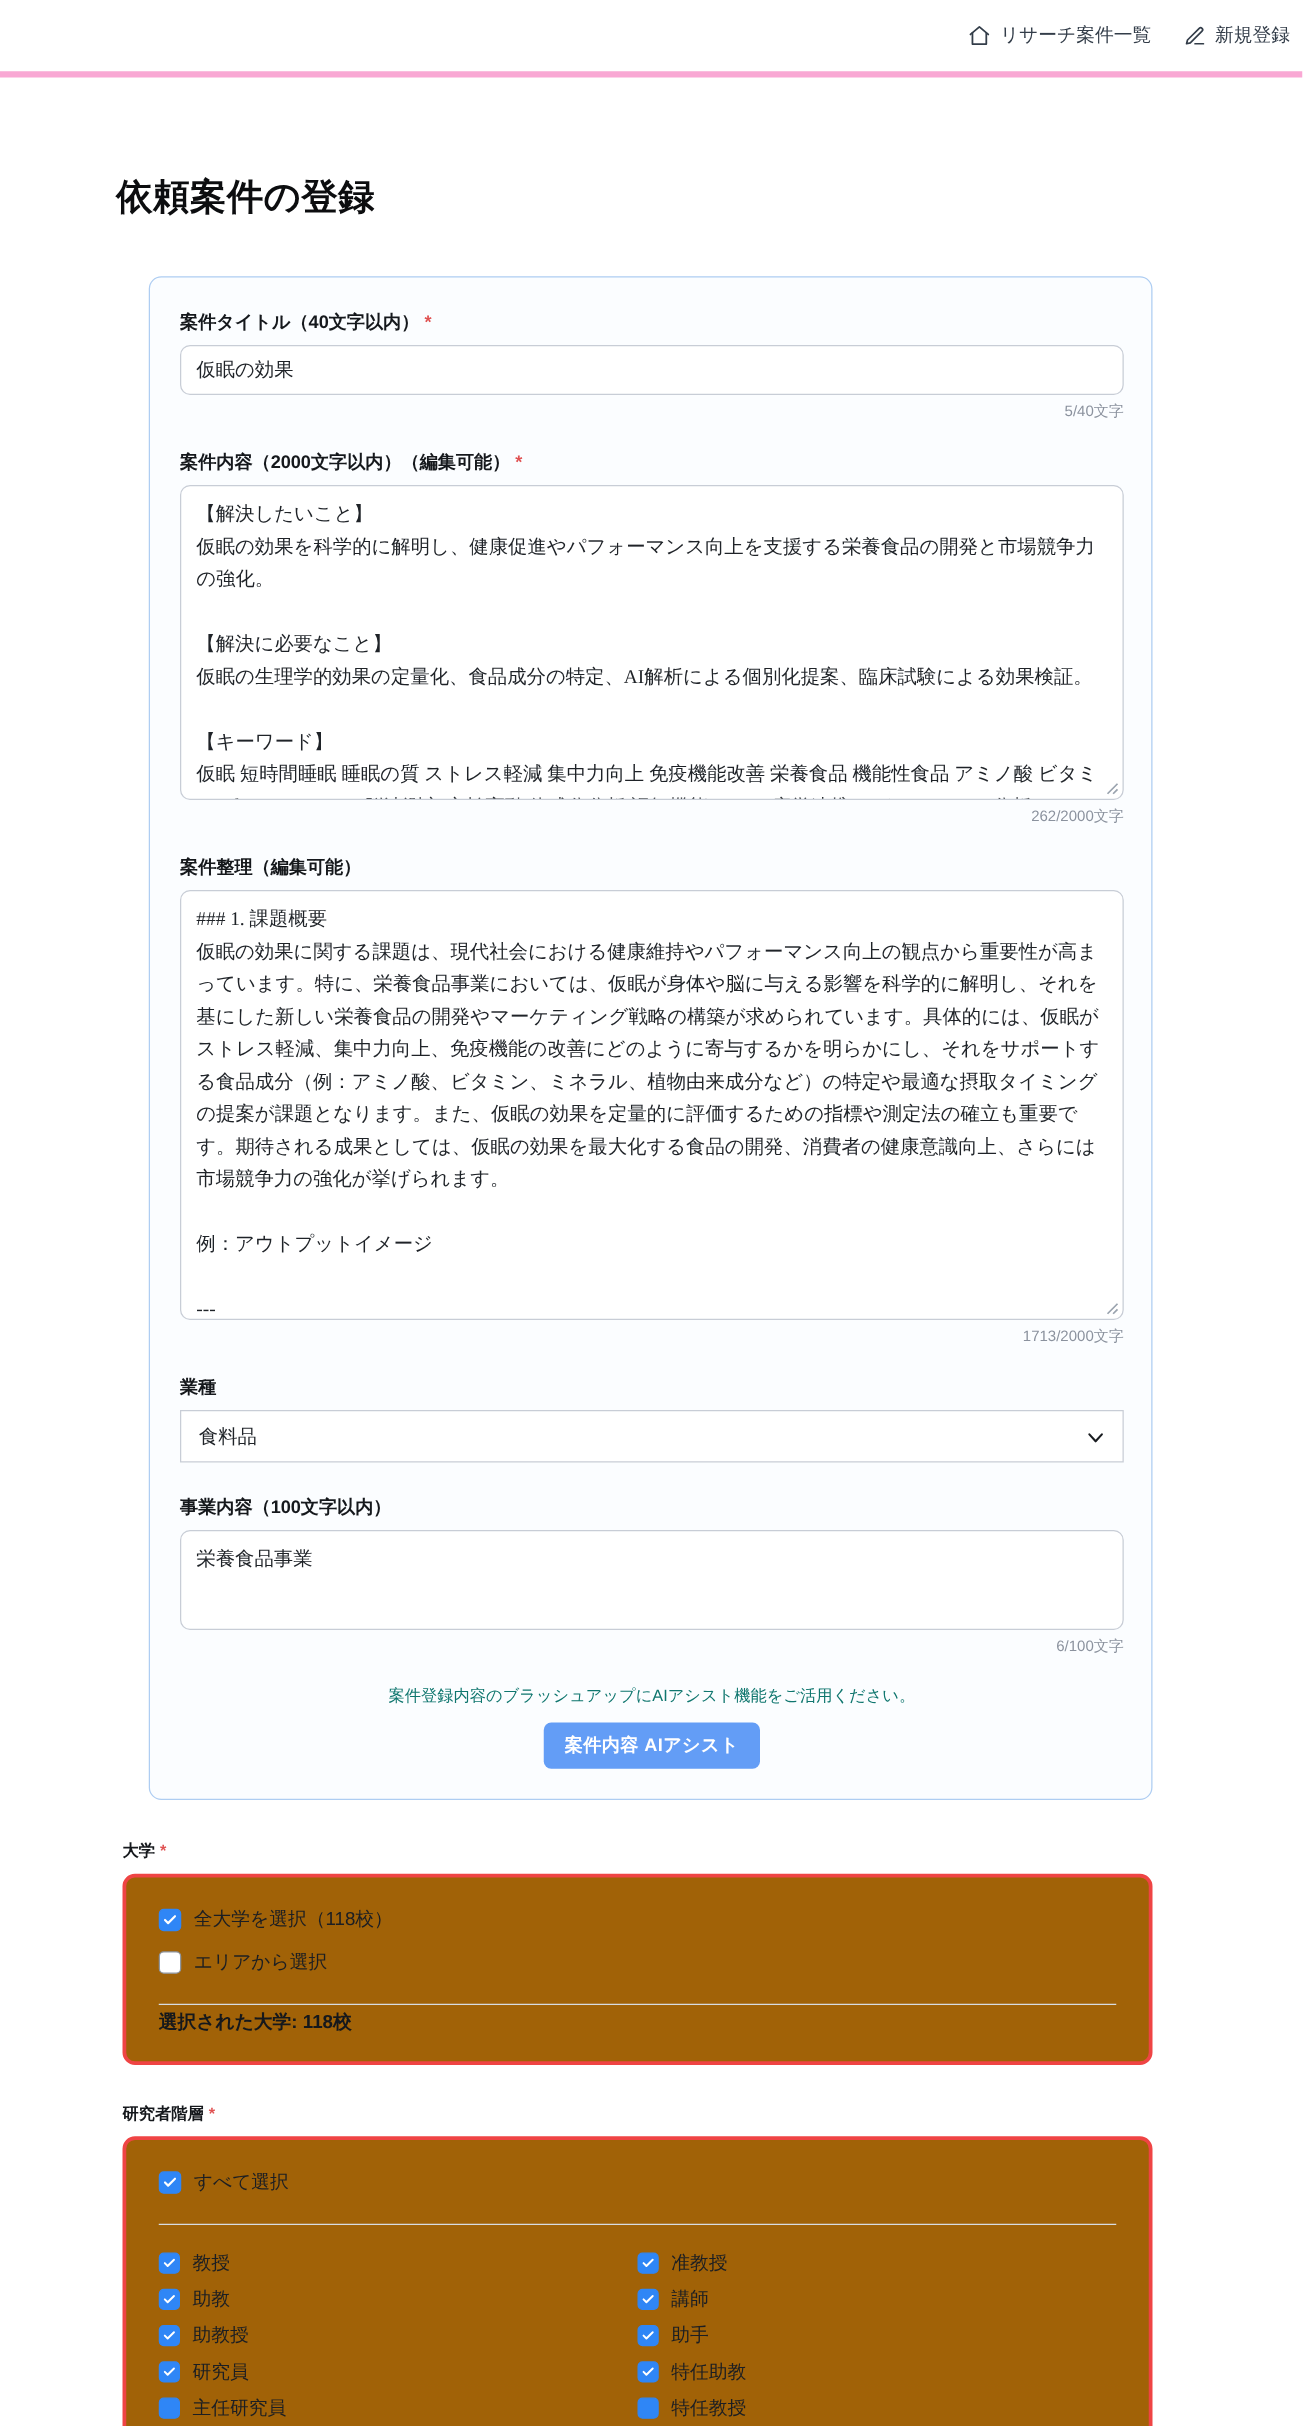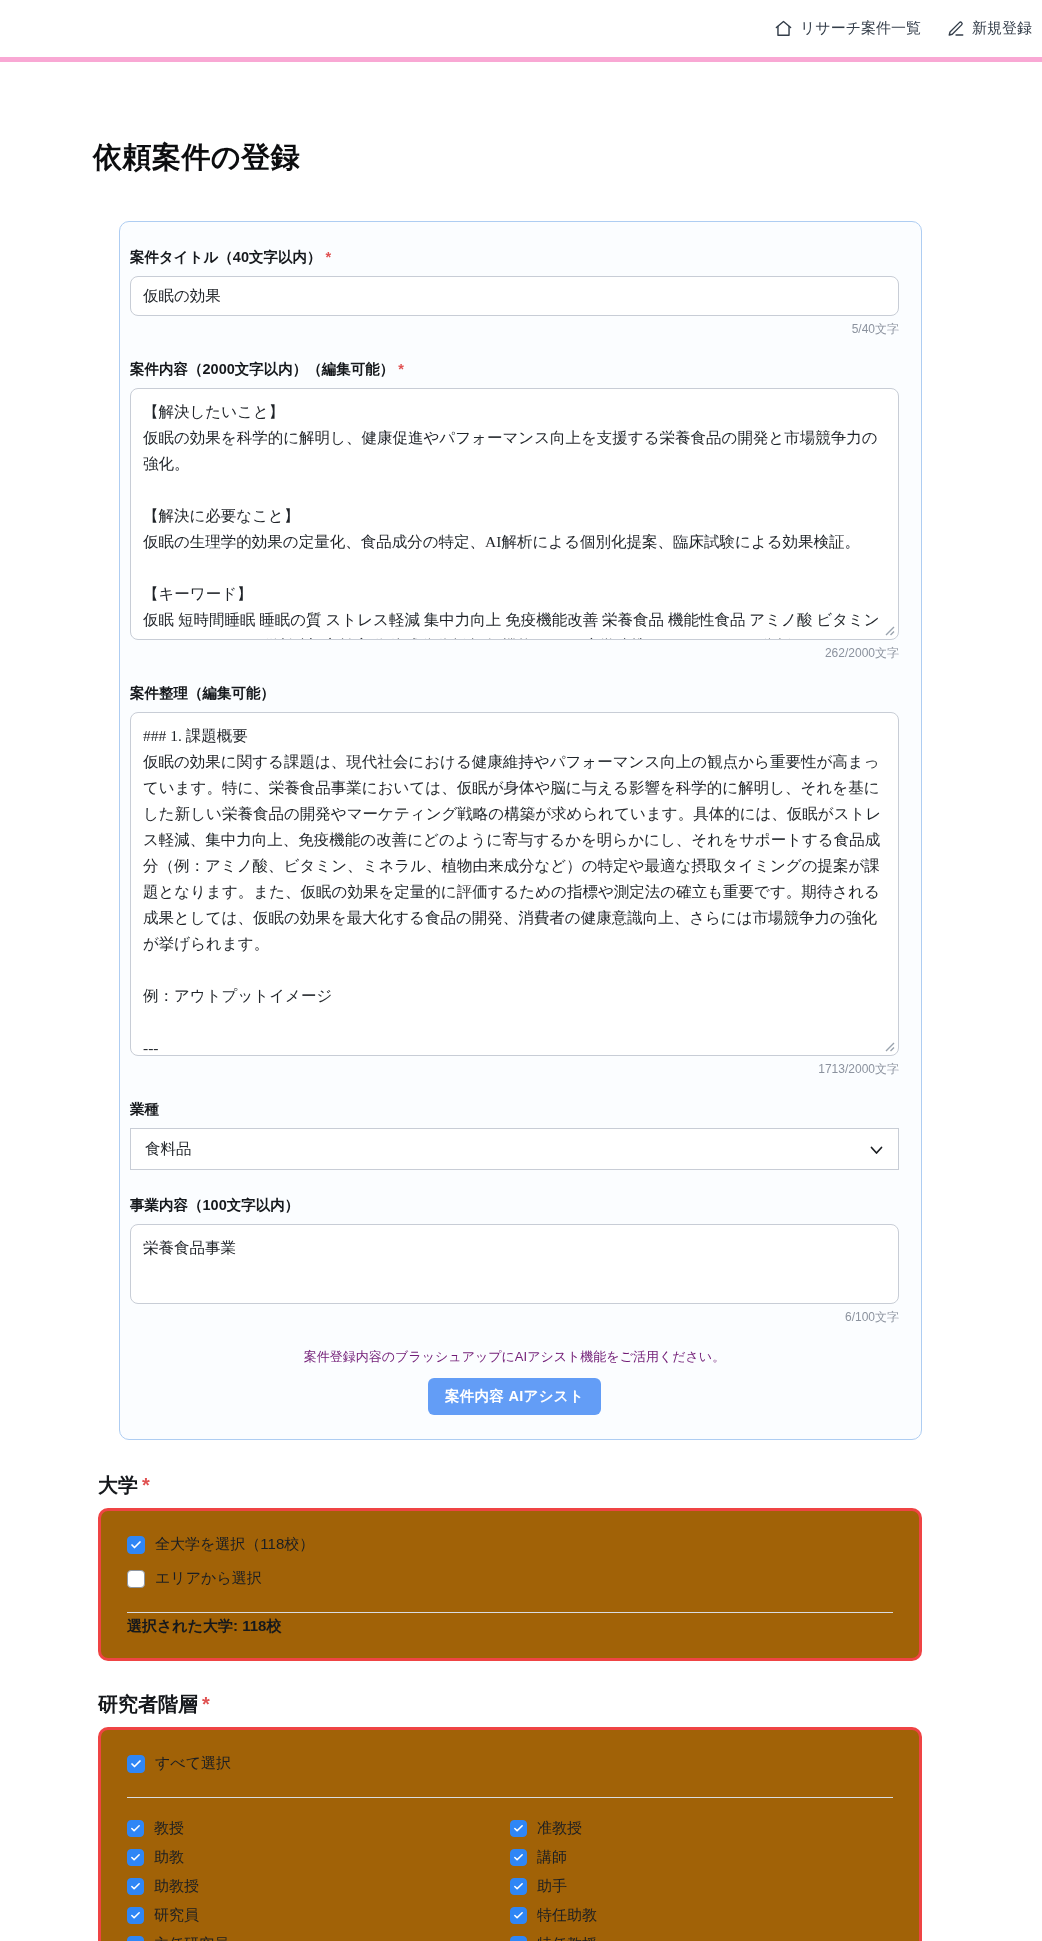--- a/index.html
+++ b/index.html
@@ -21,21 +21,21 @@
     font-size:15px; color:#333d49; text-decoration:none; cursor:pointer;
   }
   .navlink svg { stroke:#333d49; }
   
   .container { padding:0 120px 0 93px; }
   h1.page-title { margin-top:76px; font-size:29px; font-weight:700; color:#0c0d0f; letter-spacing:.5px; }
   
   .blue-card {
     margin:43px 0 0 26px; width:803px;
     background:#fbfdff; border:1px solid #aecdf2; border-radius:10px;
-    padding:26px 22px 24px 10px;
+    padding:26px 22px 24px 24px;
   }
   .field { margin-bottom:6px; }
   .field-label { font-size:14.5px; font-weight:700; color:#15181c; margin-bottom:9px; }
   .req { color:#e05252; margin-left:4px; font-weight:700; }
   .text-input {
     width:100%; height:40px; border:1px solid #c8cdd6; border-radius:8px;
     padding:0 12px; font-size:15.5px; color:#1f2328; background:#fff;
     font-family:inherit; outline:none;
   }
   .ta-wrap { position:relative; }
@@ -49,30 +49,30 @@
   .ta-summary { height:344px; }
   .ta-business { height:80px; }
   .grip { position:absolute; right:4px; bottom:4px; pointer-events:none; }
   .counter { text-align:right; font-size:12px; color:#8b929e; margin-top:5px; margin-bottom:22px; }
   .select-box {
     position:relative; width:100%; height:42px; border:1px solid #c8cdd6; border-radius:0;
     background:#fff; display:flex; align-items:center; padding:0 14px;
     font-size:15.5px; color:#1f2328; cursor:pointer; margin-bottom:26px;
   }
   .select-box .chev { position:absolute; right:15px; top:17px; }
-  .ai-note { text-align:center; font-size:13px; color:#701a75; margin-top:12px; }
+  .ai-note { text-align:center; font-size:13px; color:#0f766e; margin-top:12px; }
   .ai-btn-row { text-align:center; margin-top:12px; }
   .ai-btn {
     display:inline-block; background:#639df6; color:#fff; font-weight:700;
     font-size:14.5px; border:none; border-radius:6px; padding:9px 17px;
     font-family:inherit; cursor:pointer; letter-spacing:.3px;
   }
   
   .section { margin:30px 0 0 5px; width:824px; }
-  .section-label { font-size:20px; font-weight:700; color:#15181c; margin-bottom:9px; }
+  .section-label { font-size:13px; font-weight:700; color:#15181c; margin-bottom:9px; }
   .gray-card {
     background:#a16207; border:3px solid #ef4444; border-radius:10px;
     padding:24px 26px 22px 26px;
   }
   .cb-row { display:flex; align-items:center; gap:10px; cursor:pointer; }
   .cb {
     width:18px; height:18px; border-radius:4px; background:#fff;
     border:1.5px solid #8e96a1; flex:0 0 auto;
     display:flex; align-items:center; justify-content:center;
   }

